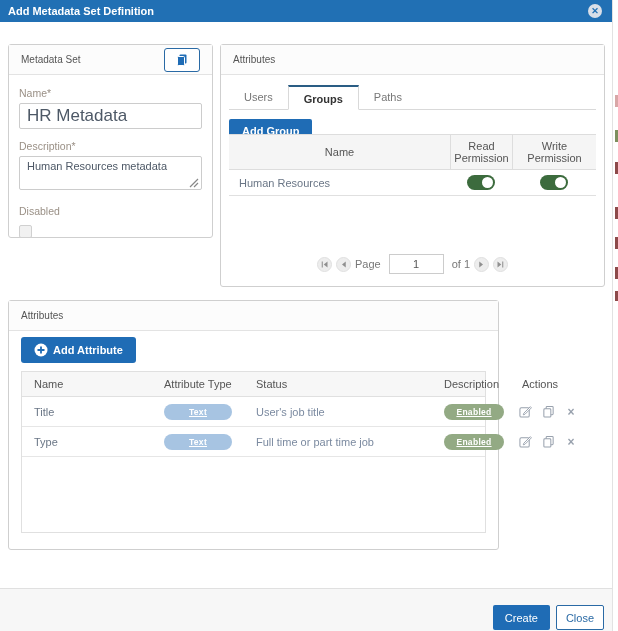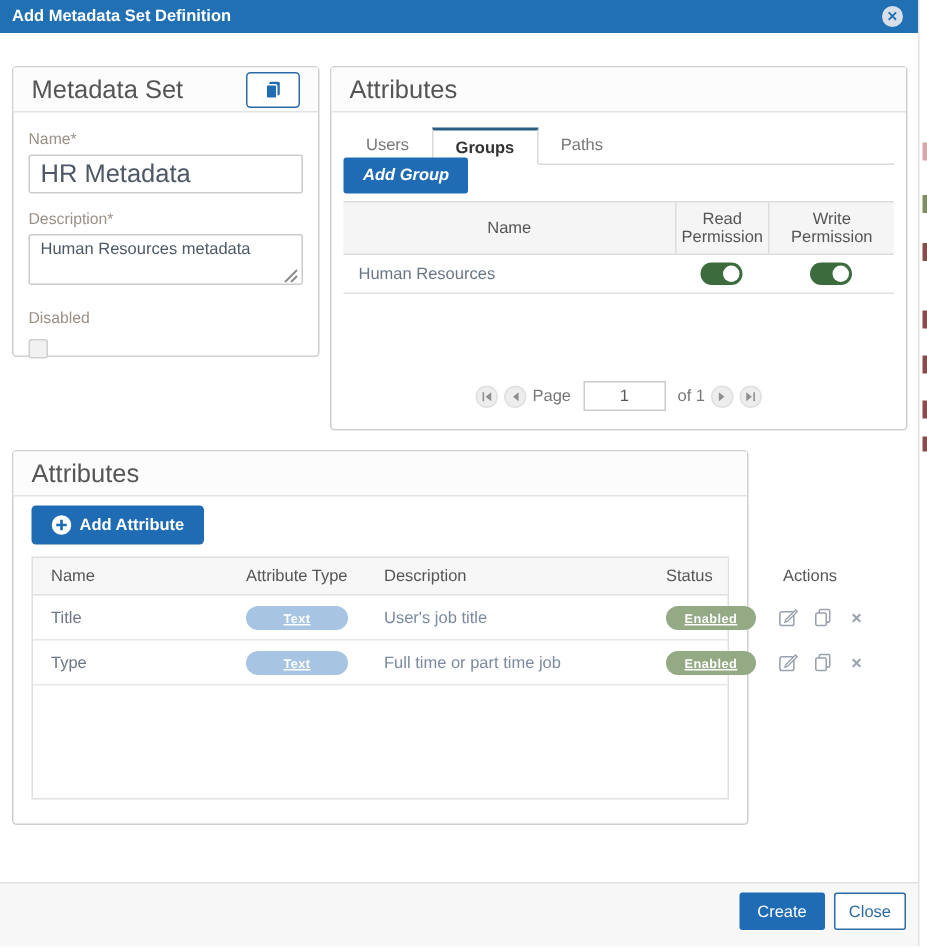--- a/index.html
+++ b/index.html
@@ -10,21 +10,21 @@
 
   
   .modal-header { position:absolute; left:0; top:0; width:612px; height:22px; background:#2170b4; color:#fff;
     font-size:11px; font-weight:bold; line-height:22px; padding-left:8px; }
   .close-btn { position:absolute; right:10px; top:4px; width:14px; height:14px; border-radius:50%;
     background:#d9dfe8; color:#2170b4; font-size:9px; font-weight:bold; line-height:14px; text-align:center; cursor:pointer; }
 
   
   .panel { position:absolute; background:#fff; border:1px solid #cfcfcf; border-radius:3px; }
   .panel-header { height:30px; background:#fcfcfc; border-bottom:1px solid #e3e3e3; display:flex;
-    align-items:center; padding:0 12px; font-size:17px; color:#555; justify-content:space-between; }
+    align-items:center; padding:0 12px; font-size:10px; color:#555; justify-content:space-between; }
   .p-metadata { left:8px; top:44px; width:205px; height:194px; }
   .p-permissions { left:220px; top:44px; width:385px; height:243px; }
   .p-attributes { left:8px; top:300px; width:491px; height:250px; }
 
   
   .meta-body { padding:10px; }
   .field-label { font-size:10.5px; color:#9a9086; margin-top:11px; margin-bottom:4px; }
   .field-label:first-child { margin-top:2px; }
   .text-input { width:100%; height:22px; border:1px solid #ccc; border-radius:2px; padding:12px 7px;
     font-size:17px; color:#4d5866; font-family:"Liberation Sans", sans-serif; }
@@ -37,21 +37,21 @@
     display:flex; align-items:center; justify-content:center; cursor:pointer; }
 
   
   .tabs { position:absolute; top:40px; left:8px; right:8px; height:25px; border-bottom:1px solid #d9d9d9; display:flex; }
   .tab { padding:0 15px; line-height:25px; font-size:11px; color:#777; cursor:pointer; }
   .tab.active { border:1px solid #d9d9d9; border-top:2px solid #2a5d84; border-bottom:1px solid #fff;
     margin-bottom:-1px; background:#fff; font-weight:bold; color:#333; }
   .btn-blue { background:#1f6cb5; color:#fff; font-size:11px; font-weight:bold; border:none; border-radius:2px;
     height:24px; padding:0 13px; cursor:pointer; display:inline-flex; align-items:center; gap:5px;
     font-family:"Liberation Sans", sans-serif; }
-  .perm-add { position:absolute; top:60px; left:8px;font-style:italic; }
+  .perm-add { position:absolute; top:74px; left:8px; }
   .perm-table { position:absolute; top:89px; left:8px; right:8px; }
   .perm-head { display:flex; background:#f5f5f5; border:1px solid #ddd; border-left:none; border-right:none; }
   .perm-head > div { font-size:11px; color:#555; display:flex; align-items:center; justify-content:center;
     text-align:center; padding:4px 2px; min-height:34px; }
   .ph-name { flex:1; }
   .ph-read { width:62px; border-left:1px solid #ddd; }
   .ph-write { width:84px; border-left:1px solid #ddd; }
   .perm-row { display:flex; align-items:center; border-bottom:1px solid #e0e0e0; height:26px; }
   .pr-name { flex:1; font-size:11px; color:#6a7686; padding-left:10px; }
   .pr-read { width:62px; display:flex; justify-content:center; }
@@ -79,21 +79,21 @@
     font-weight:bold; color:#fff; padding:3px 6px; letter-spacing:.3px;text-decoration:underline; }
   .pill-type { background:#a7c4e2; }
   .pill-status { background:#93aa84; min-width:60px; }
   .actions-cell { display:flex; gap:9px; align-items:center; color:#98a1ad; padding-left:8px !important; }
   .act-ico { width:14px; height:14px; display:inline-flex; align-items:center; justify-content:center; cursor:pointer; color:#98a1ad; }
   .x-ico { font-size:12px; font-weight:bold; color:#98a1ad; line-height:12px; }
 
   
   .modal-footer { position:absolute; left:0; top:588px; width:612px; height:43px; background:#f7f7f7;
     border-top:1px solid #e0e0e0; }
-  .footer-btns { position:absolute; right:8px; top:6px; display:flex; gap:6px; }
+  .footer-btns { position:absolute; right:8px; top:16px; display:flex; gap:6px; }
   .btn-create { background:#1f6cb5; color:#fff; border:none; height:25px; padding:0 12px; font-size:11px;
     border-radius:2px; cursor:pointer; font-family:"Liberation Sans", sans-serif; }
   .btn-close { background:#fff; color:#2a6aa5; border:1px solid #2a6aa5; height:25px; padding:0 9px;
     font-size:11px; border-radius:2px; cursor:pointer; font-family:"Liberation Sans", sans-serif; }
 
   
   .underlay { position:absolute; left:612px; top:0; width:6px; height:631px; background:#fff; border-left:1px solid #e2e2e2; }
   .frag { position:absolute; left:2px; width:4px; }
   .frag-pink  { background:#d8a7a7; }
   .frag-green { background:#7d8f5e; }
@@ -204,22 +204,22 @@
         <circle cx="7" cy="7" r="6.5" fill="#fff"></circle>
         <path d="M7 3.5v7M3.5 7h7" stroke="#1f6cb5" stroke-width="1.8"></path>
       </svg>
       <span>Add Attribute</span>
     </button>
 
     <div class="attr-table">
       <div class="attr-grid attr-head">
         <div>Name</div>
         <div>Attribute Type</div>
+        <div>Status</div>
         <div>Description</div>
-        <div>Status</div>
         <div>Actions</div>
       </div>
 
       <div class="attr-grid attr-row">
         <div class="cell-name">Title</div>
         <div><span class="pill pill-type">Text</span></div>
         <div class="cell-desc">User's job title</div>
         <div><span class="pill pill-status">Enabled</span></div>
         <div class="actions-cell">
           <span class="act-ico">

